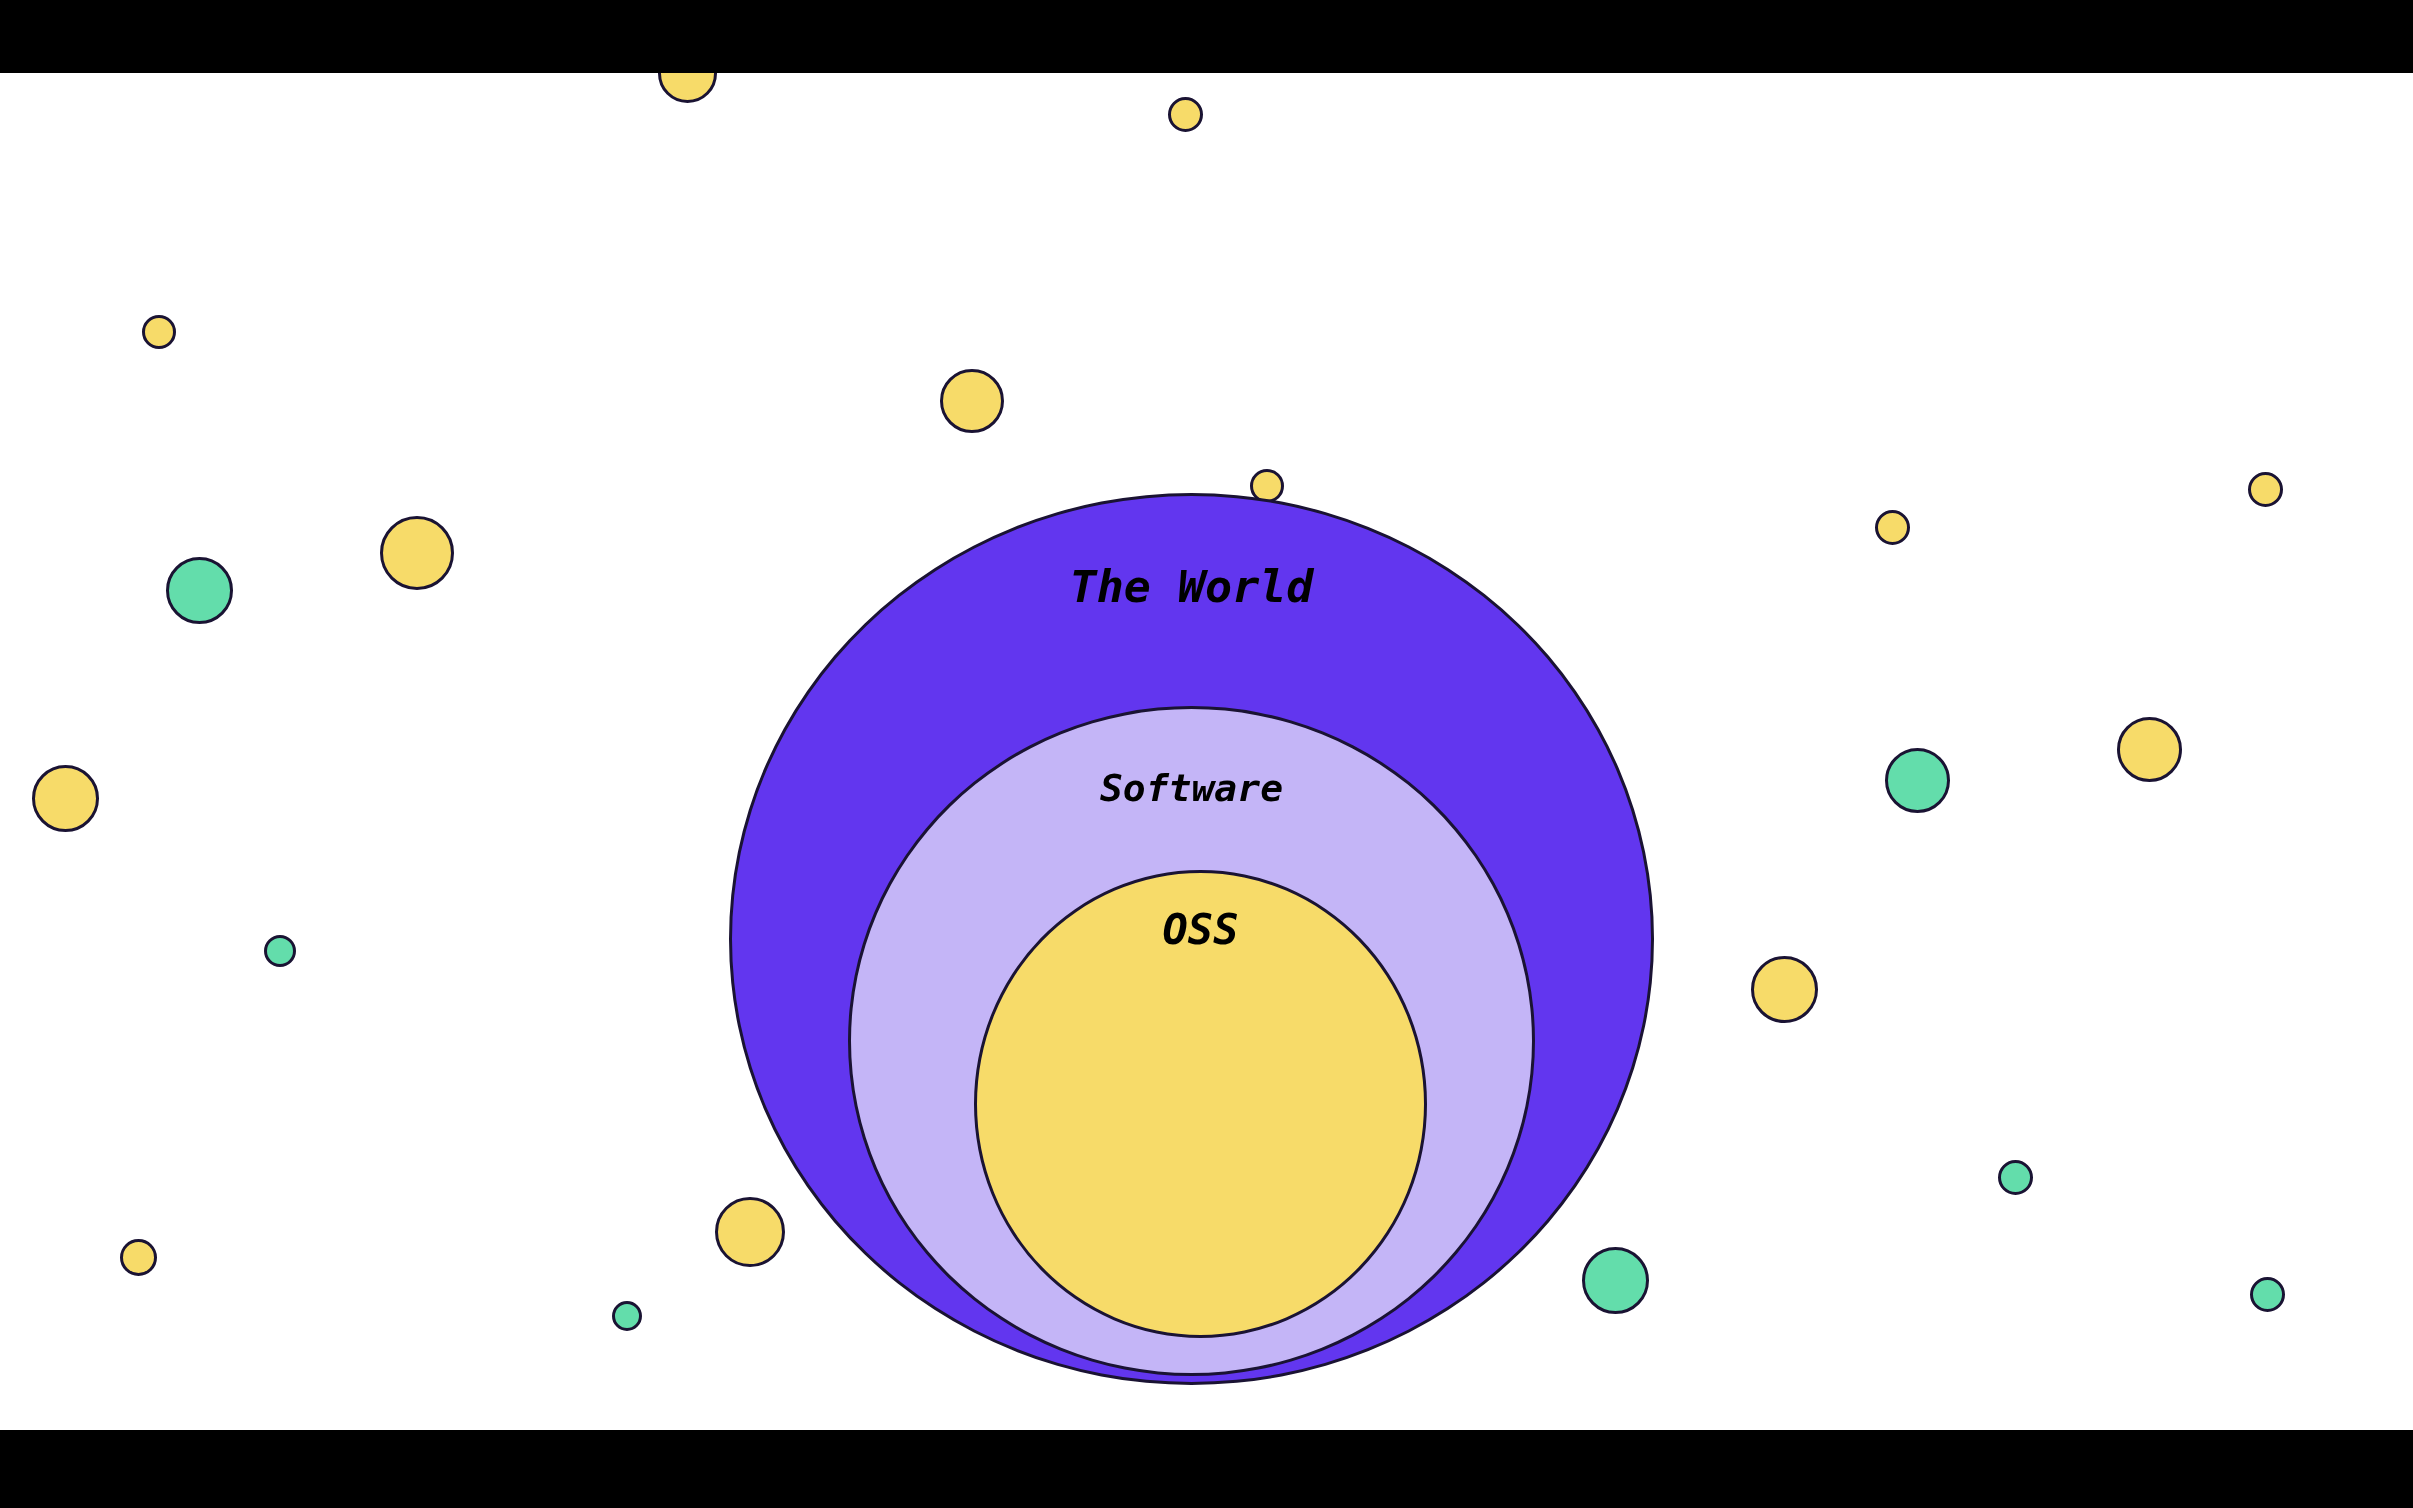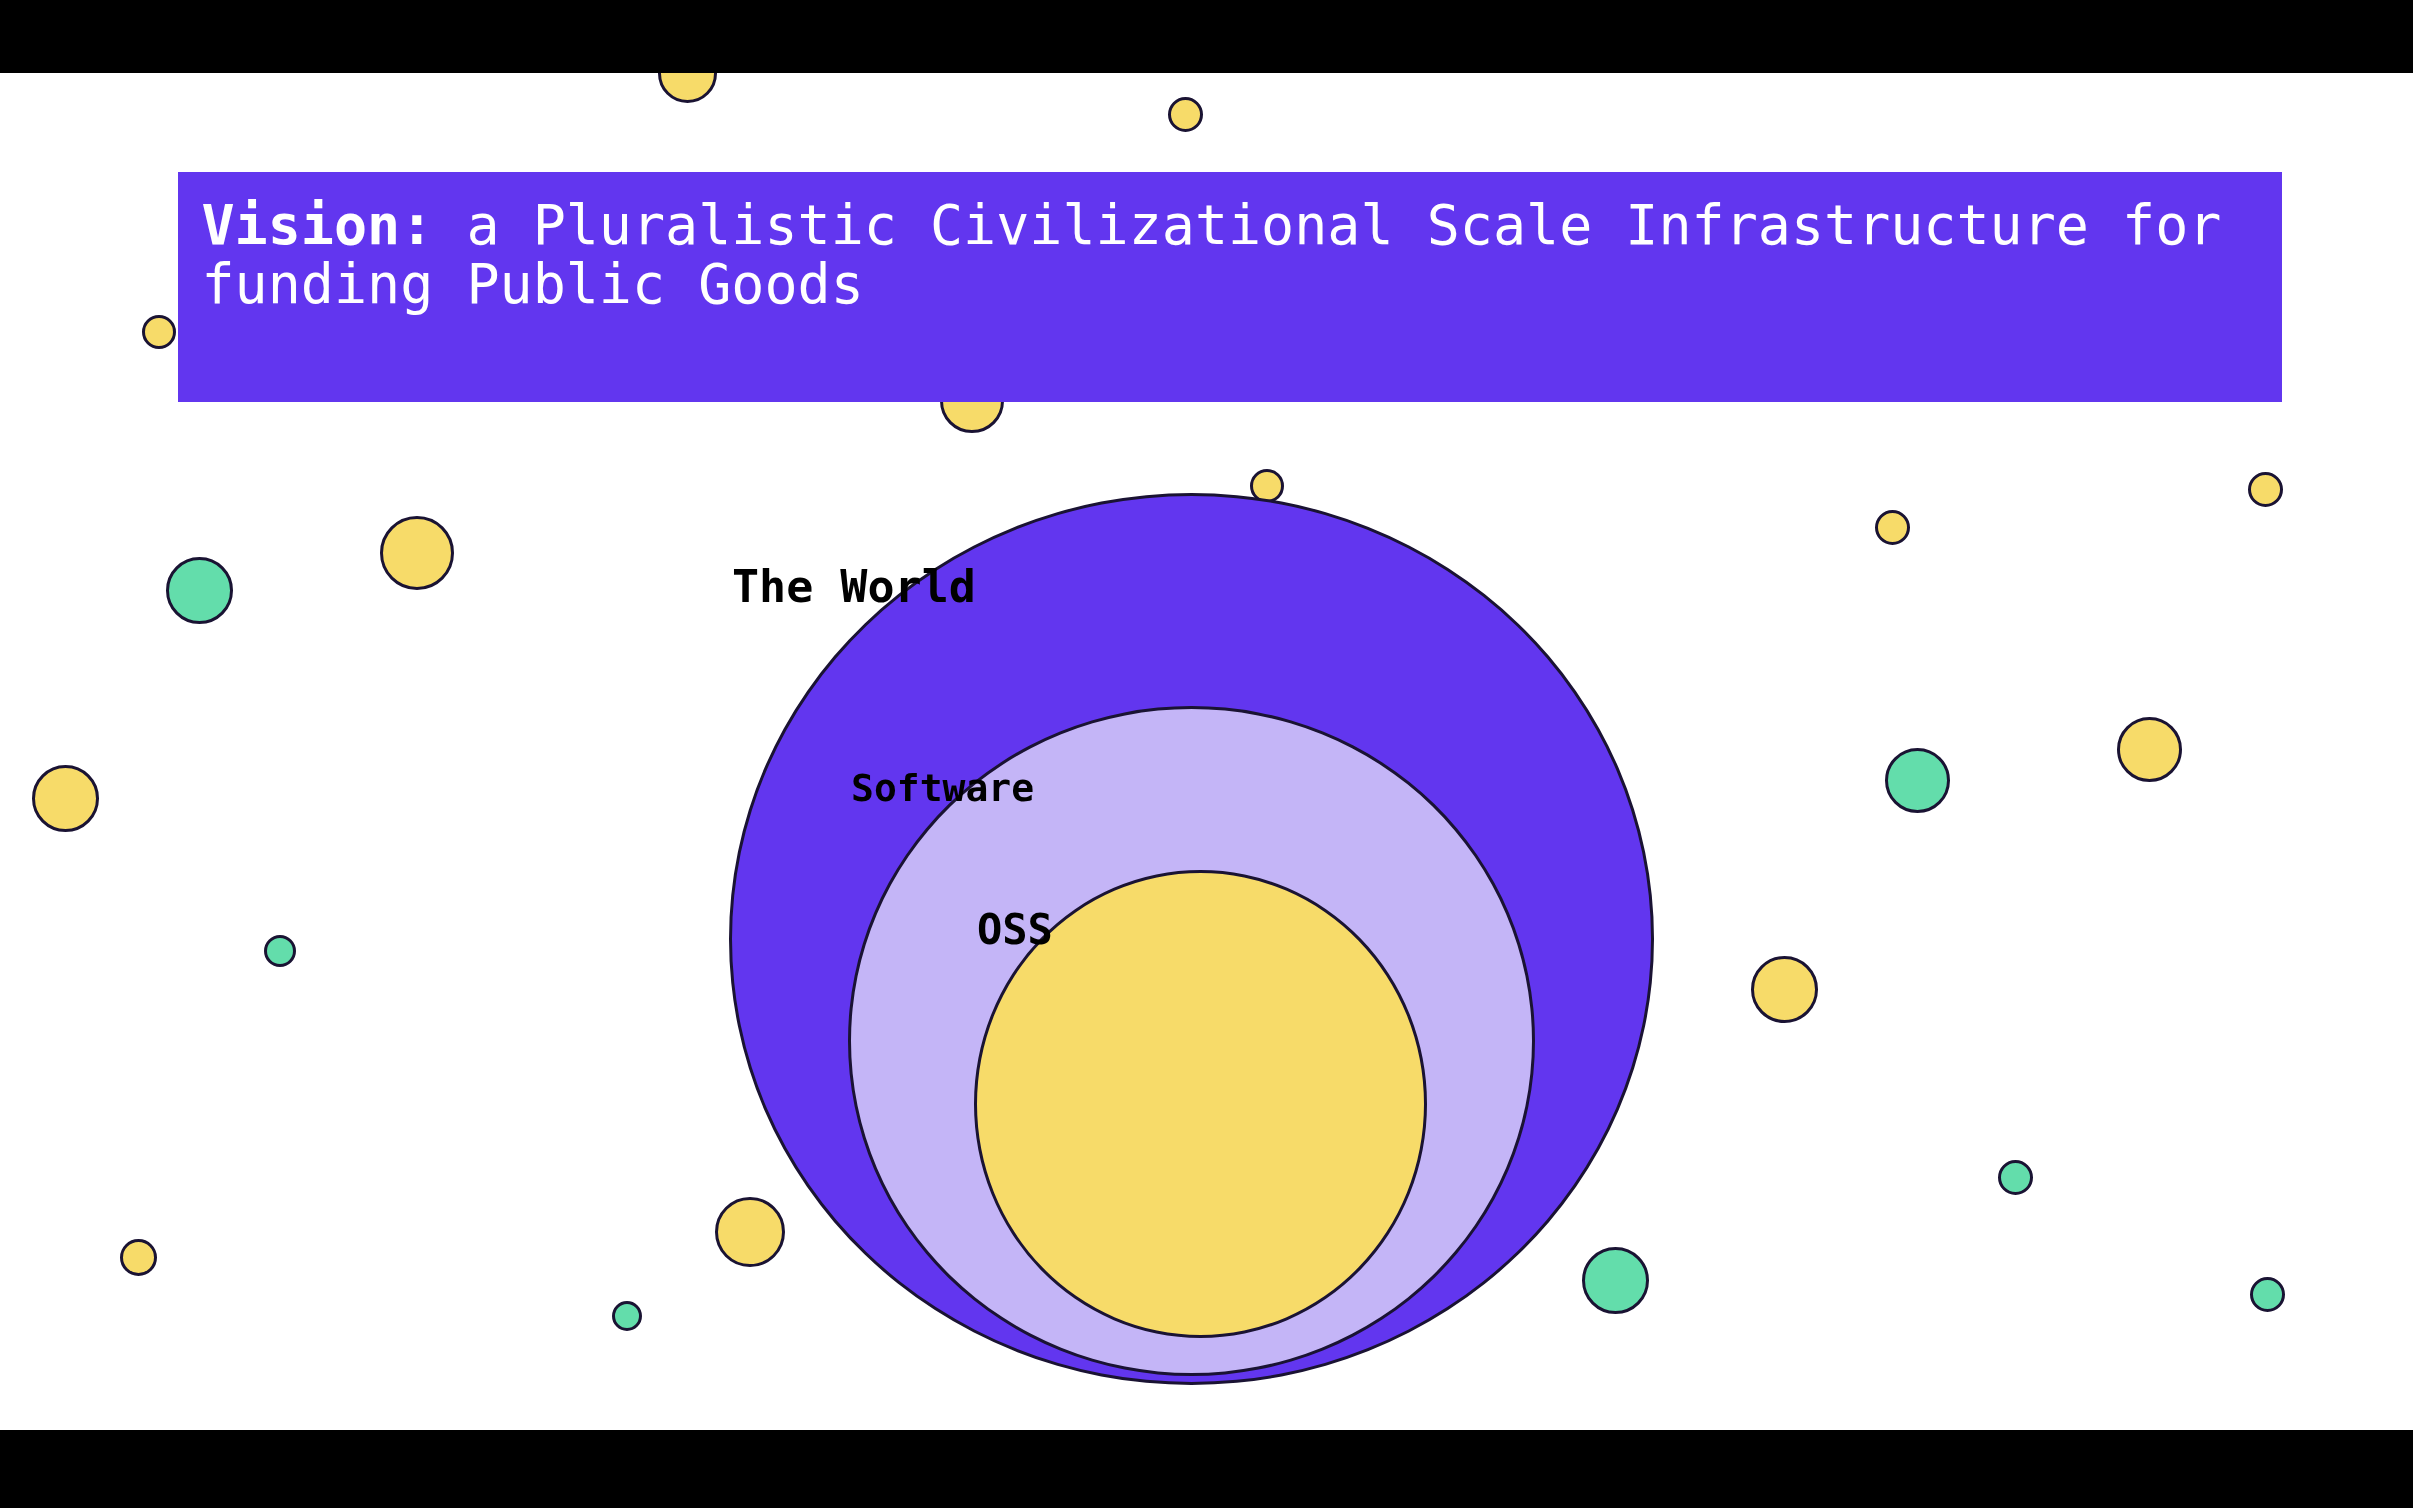--- a/index.html
+++ b/index.html
@@ -73,24 +73,25 @@
   }
   .venn-circle {
     position: absolute;
     border-radius: 50%;
     border: 3.4px solid #1a1333;
     box-sizing: border-box;
   }
   .venn-label {
     position: absolute;
     width: 100%;
-    text-align: left;
+    text-align: center;
     color: #000000;
     font-weight: bold;
     font-family: "DejaVu Sans Mono", "Liberation Mono", monospace;
+    font-style: italic;
   }
 
   #circle-world {
     left: 729px; top: 493px;
     width: 925px; height: 892px;
     background: #6236EF;
   }
   #label-world { top: 64px; font-size: 45px; }
 
   #circle-software {
@@ -153,21 +154,18 @@
       <div class="venn-label" id="label-software">Software</div>
     </div>
 
     <div class="venn-circle" id="circle-oss" style="background: rgb(247, 219, 105); border-color: rgb(26, 19, 51);">
       <div class="venn-label" id="label-oss">OSS</div>
     </div>
 
 
   </div>
 
-  <div id="title-banner" style="background: rgb(98, 54, 239);">
-    <div id="title-text" style="color: rgb(255, 255, 255);"><span id="title-lead">Vision:</span><span id="title-rest"> a Pluralistic Civilizational Scale Infrastructure for funding Public Goods</span></div>
-  </div>
 
   <div class="letterbox" id="letterbox-top" style="background: rgb(0, 0, 0);"></div>
   <div class="letterbox" id="letterbox-bottom" style="background: rgb(0, 0, 0);"></div>
 
 </div>
 
 
 </body></html>

